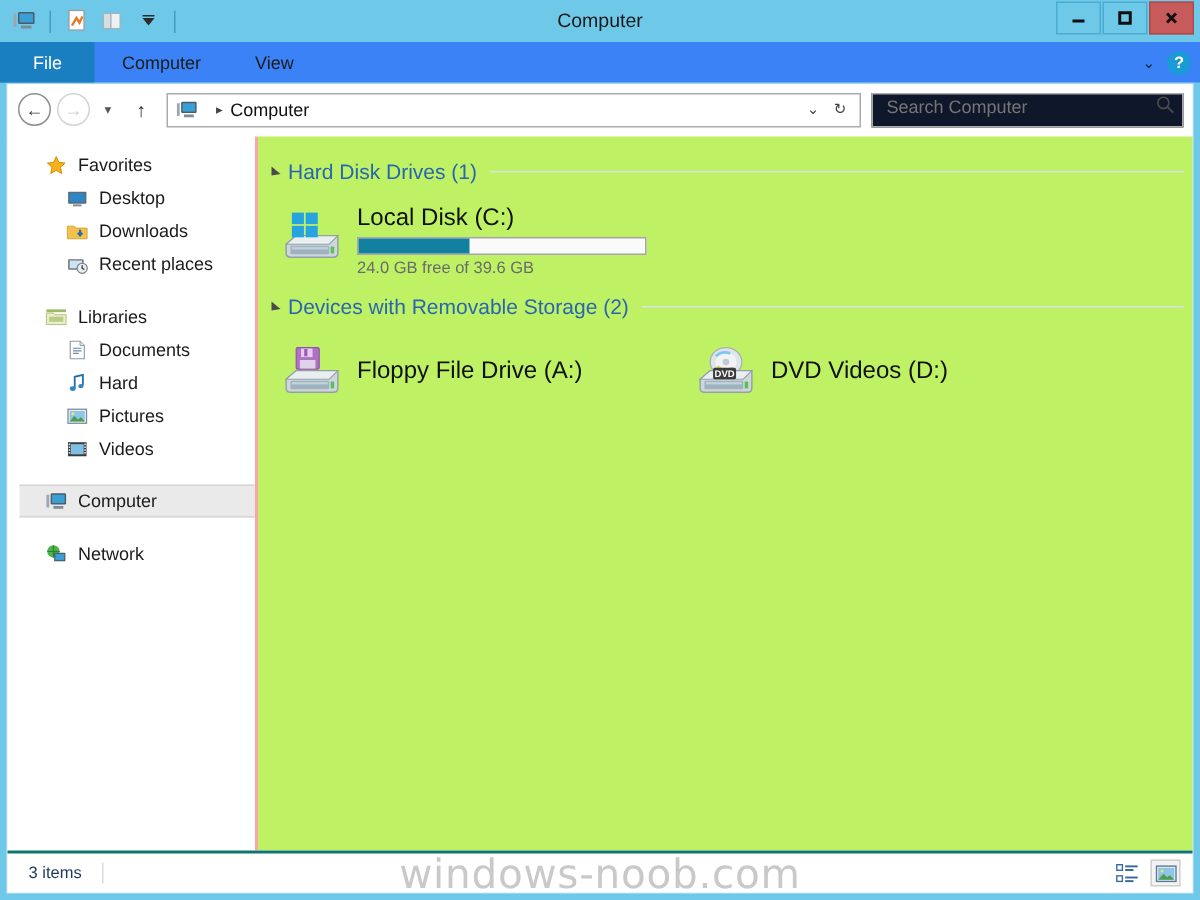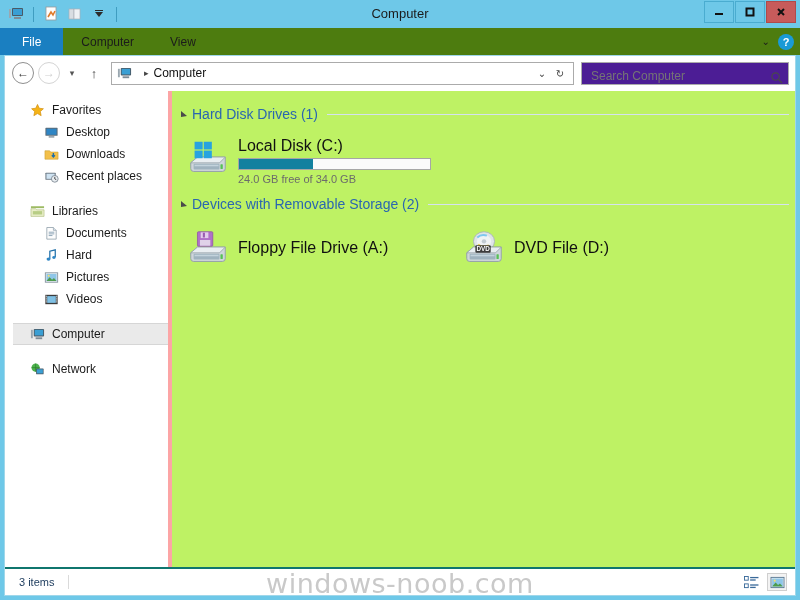--- a/index.html
+++ b/index.html
@@ -67,21 +67,21 @@
     box-sizing: border-box;
   }
   .wc.close { background: #c75b5b; border-color: #b04a4a; }
 
   
   #ribbon {
     flex: 0 0 27px;
     height: 27px;
     display: flex;
     align-items: stretch;
-    background: #4d7c0f;
+    background: #3b82f6;
     position: relative;
   }
   #tabs { display: flex; align-items: stretch; }
   .tab {
     padding: 0 18px;
     font-size: 12px;
     color: #1b1b1b;
     display: flex; align-items: center;
     background: transparent;
   }
@@ -150,22 +150,22 @@
     min-width: 0;
   }
   #crumbs { display: flex; align-items: center; flex: 1 1 auto; gap: 2px; min-width: 0; }
   .crumb-text { font-size: 12px; color: #111; }
   .crumb-arrow { font-size: 9px; color: #444; padding: 0 3px; }
   .addr-tool { width: 18px; height: 21px; display:flex; align-items:center; justify-content:center; font-size:10px; color:#444;}
   #searchbox {
     flex: 0 0 208px;
     height: 23px;
     border: 1px solid #ababab;
-    background: #4c1d95;
-    display: flex; align-items: flex-end;
+    background: #0f172a;
+    display: flex; align-items: flex-start;
     padding: 0 4px 0 7px;
     box-sizing: border-box;
     margin-left: 5px;
   }
   #search-input {
     flex: 1 1 auto;
     border: none; outline: none;
     font-size: 12px;
     color: #8a8a8a;
     font-family: "Liberation Sans", sans-serif;
@@ -177,21 +177,21 @@
   
   #main {
     flex: 1 1 auto;
     display: flex;
     min-height: 0;
     border-top: 1px solid #ffffff;
   }
   #sidebar {
     flex: 0 0 167px;
     background: #ffffff;
-    border-right: 4px solid #fca5a5;
+    border-right: 2px solid #fca5a5;
     padding-top: 8px;
     overflow: hidden;
     box-sizing: border-box;
   }
   .nav-row {
     height: 22px;
     display: flex;
     align-items: center;
     font-size: 12px;
     color: #1b1b1b;
@@ -599,21 +599,21 @@
                   <rect x="0" y="9.2" width="8.4" height="8" fill="#27a3e0"></rect>
                   <rect x="9.6" y="9.2" width="8.4" height="8" fill="#27a3e0"></rect>
                 </g>
               </svg>
             </div>
             <div class="tile-body">
               <div class="tile-name">Local Disk (C:)</div>
               <div class="meter">
                 <div class="meter-fill" id="meter-0" style="width: 39%; background: rgb(18, 128, 159);"></div>
               </div>
-              <div class="tile-sub">24.0 GB free of 34.0 GB</div>
+              <div class="tile-sub">24.0 GB free of 39.6 GB</div>
             </div>
           </div>
         </div>
 
         <div class="group-header">
           <span class="group-tri">
             <svg width="10" height="10" viewBox="0 0 10 10">
                 <path d="M2 2 L8 7 L2 8 Z" fill="#4a4a4a"></path>
               </svg>
           </span>
@@ -654,21 +654,21 @@
                 <path d="M6 28 L13 22 H42 L42 34 Q42 37 39 37 H9 Q6 37 6 34 Z" fill="#cfd6db" stroke="#93a0a8" stroke-width="1"></path>
                 <path d="M6 28 L13 22 H42 L36 28 Z" fill="#e9eef1" stroke="#93a0a8" stroke-width="0.8"></path>
                 <rect x="9" y="29" width="27" height="6" rx="1" fill="#9fb3bf"></rect>
                 <rect x="10" y="30" width="25" height="1.6" fill="#c3d3dc"></rect>
                 <rect x="37" y="29.5" width="2.4" height="5" rx="0.6" fill="#56c156"></rect>
                 <rect x="15" y="20" width="16" height="8" rx="1.2" fill="#3b3b3b"></rect>
                 <text x="23" y="26.4" font-size="6.6" font-family="Liberation Sans, sans-serif" fill="#ffffff" text-anchor="middle" font-weight="bold">DVD</text>
               </svg>
             </div>
             <div class="tile-body">
-              <div class="tile-name">DVD File (D:)</div>
+              <div class="tile-name">DVD Videos (D:)</div>
             </div>
           </div>
         </div>
 
       </div>
     </div>
 
     <div id="statusbar">
       <span id="status-text">3 items</span>
       <span id="status-sep"></span>

